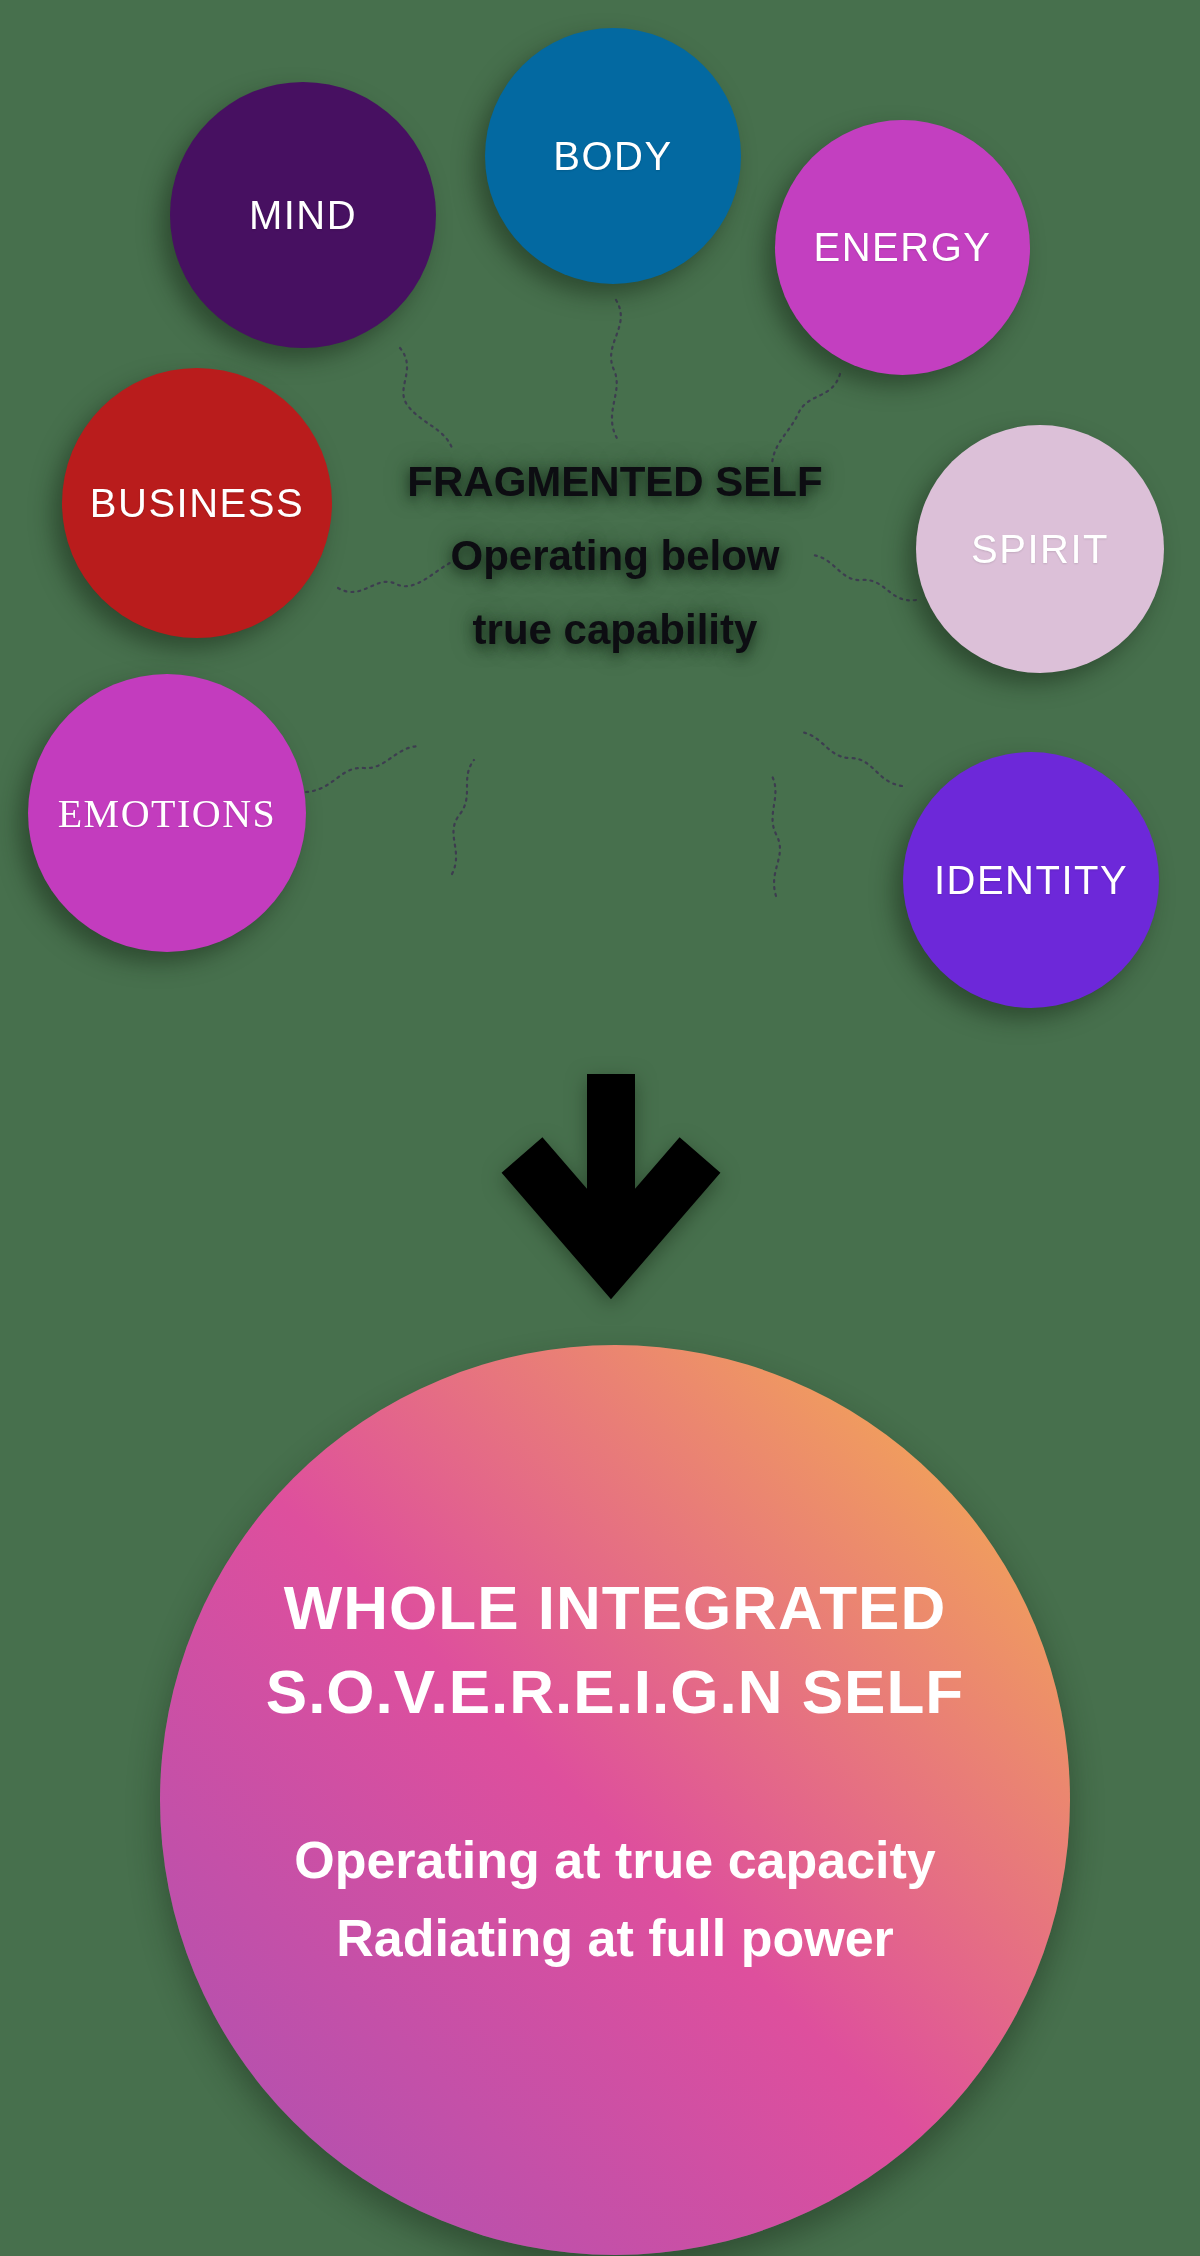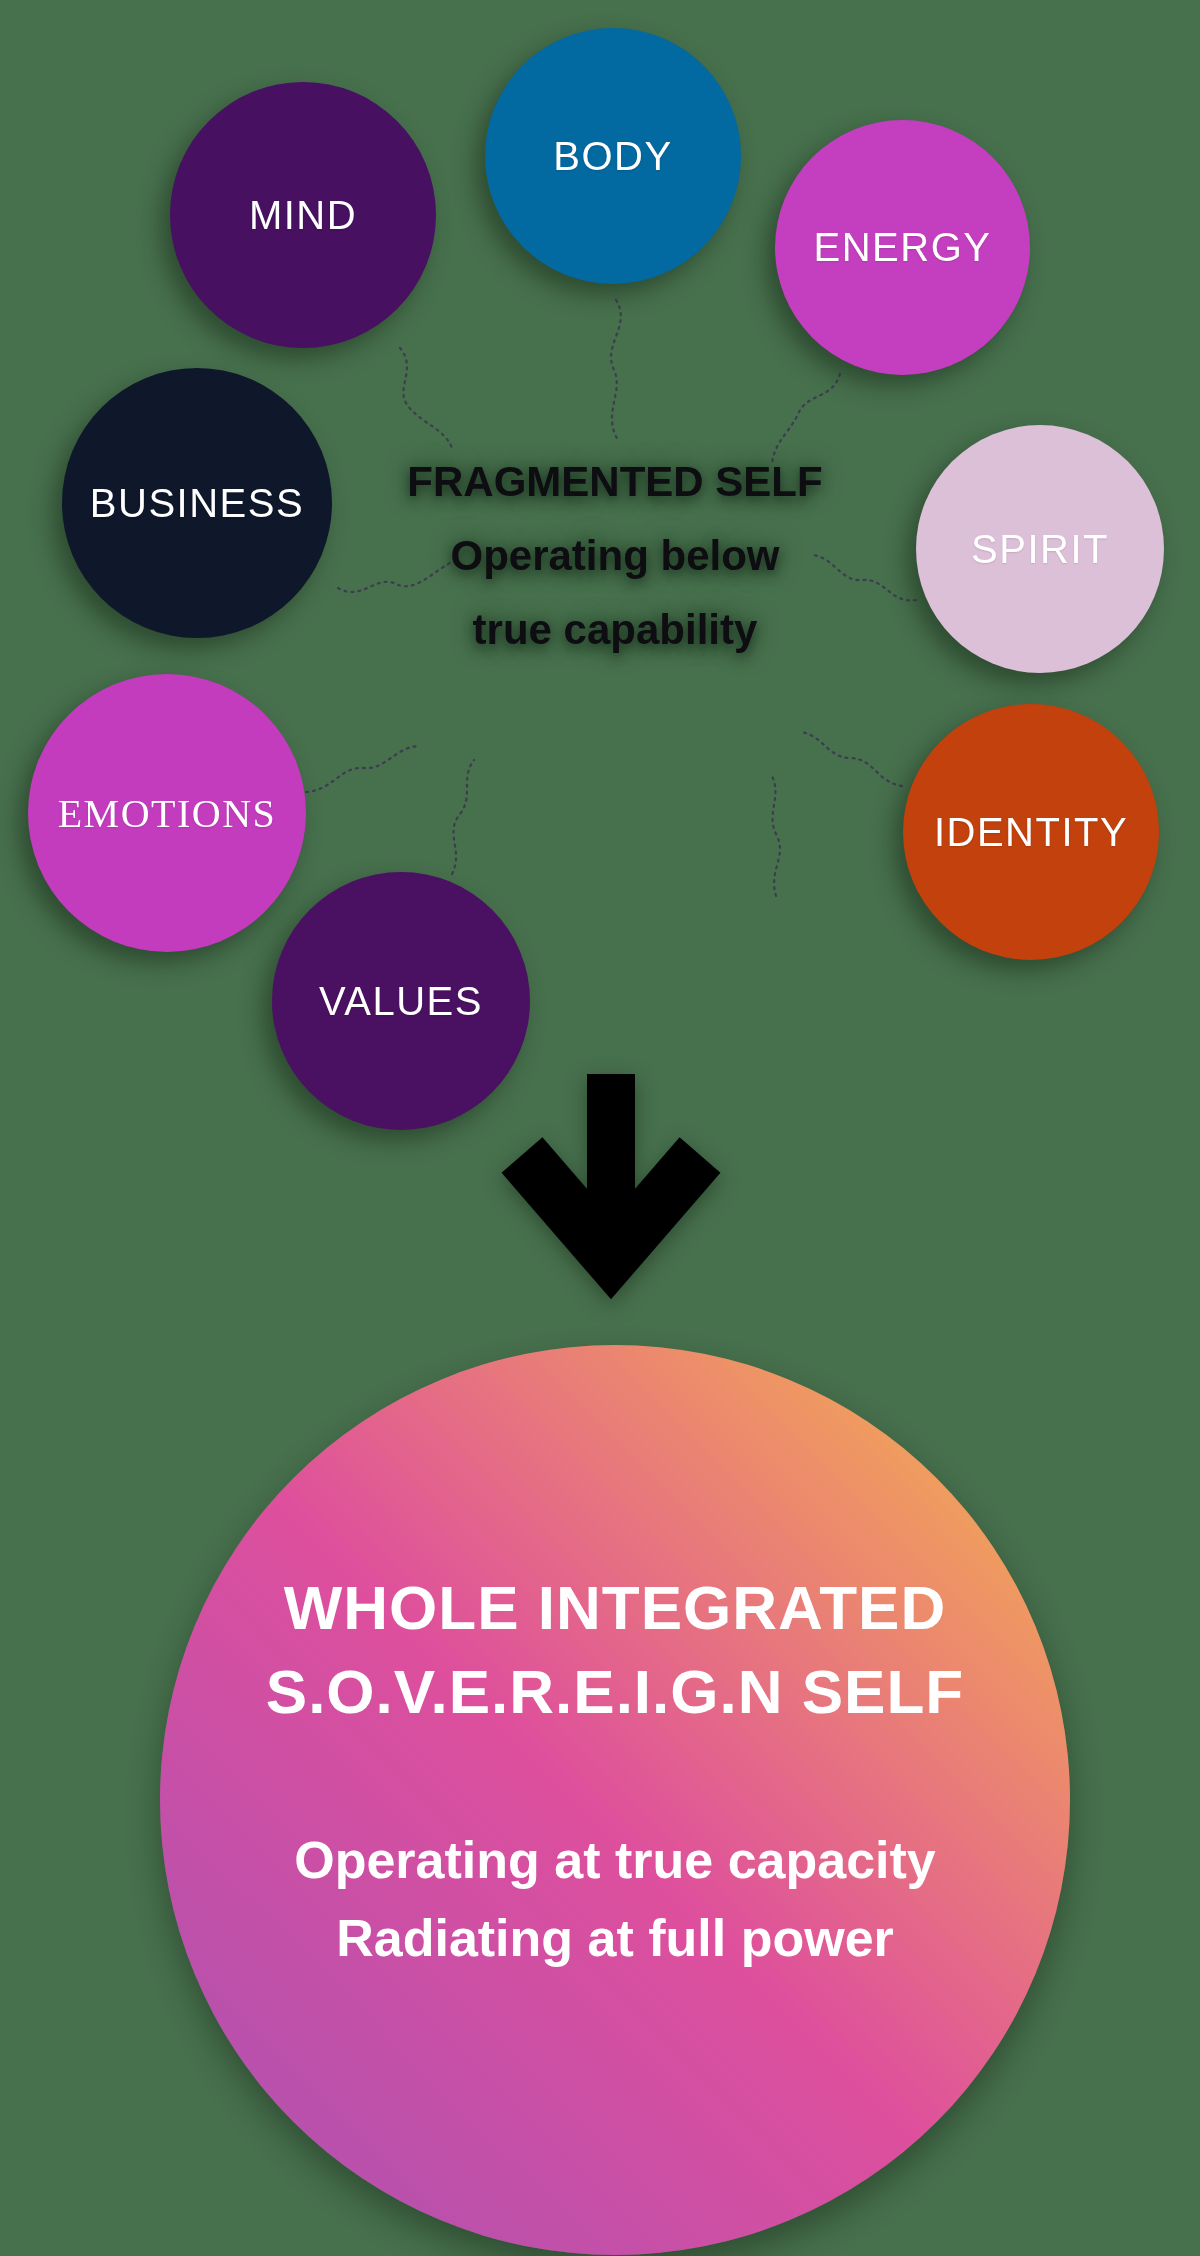--- a/index.html
+++ b/index.html
@@ -90,39 +90,36 @@
   </div>
 
   <div class="node" style="left: 485px; top: 28px; width: 256px; height: 256px; background: #0369a1;">
     <span class="node-label">BODY</span>
   </div>
 
   <div class="node" style="left: 775px; top: 120px; width: 255px; height: 255px; background: rgb(195, 63, 192);">
     <span class="node-label">ENERGY</span>
   </div>
 
-  <div class="node" style="left: 62px; top: 368px; width: 270px; height: 270px; background: #0f172a;">
+  <div class="node" style="left: 62px; top: 368px; width: 270px; height: 270px; background: #b91c1c;">
     <span class="node-label">BUSINESS</span>
   </div>
 
   <div class="node" style="left: 916px; top: 425px; width: 248px; height: 248px; background: rgb(220, 192, 216);">
     <span class="node-label">SPIRIT</span>
   </div>
 
   <div class="node" style="left: 28px; top: 674px; width: 278px; height: 278px; background: rgb(195, 60, 190); font-family: Liberation Serif, serif;">
     <span class="node-label">EMOTIONS</span>
   </div>
 
-  <div class="node" style="left: 903px; top: 704px; width: 256px; height: 256px; background: #c2410c;">
+  <div class="node" style="left: 903px; top: 752px; width: 256px; height: 256px; background: #6d28d9;">
     <span class="node-label">IDENTITY</span>
   </div>
 
-  <div class="node" style="left: 272px; top: 872px; width: 258px; height: 258px; background: rgb(74, 17, 98);">
-    <span class="node-label">VALUES</span>
-  </div>
 
 
   <div class="center-text" style="color: rgb(13, 13, 18);">
     <div>FRAGMENTED SELF</div>
     <div>Operating below</div>
     <div>true capability</div>
   </div>
 
   <svg class="arrow-layer" viewBox="0 0 1200 2256" xmlns="http://www.w3.org/2000/svg">
     <g style="filter:drop-shadow(0 6px 10px rgba(20,40,20,0.5));">

